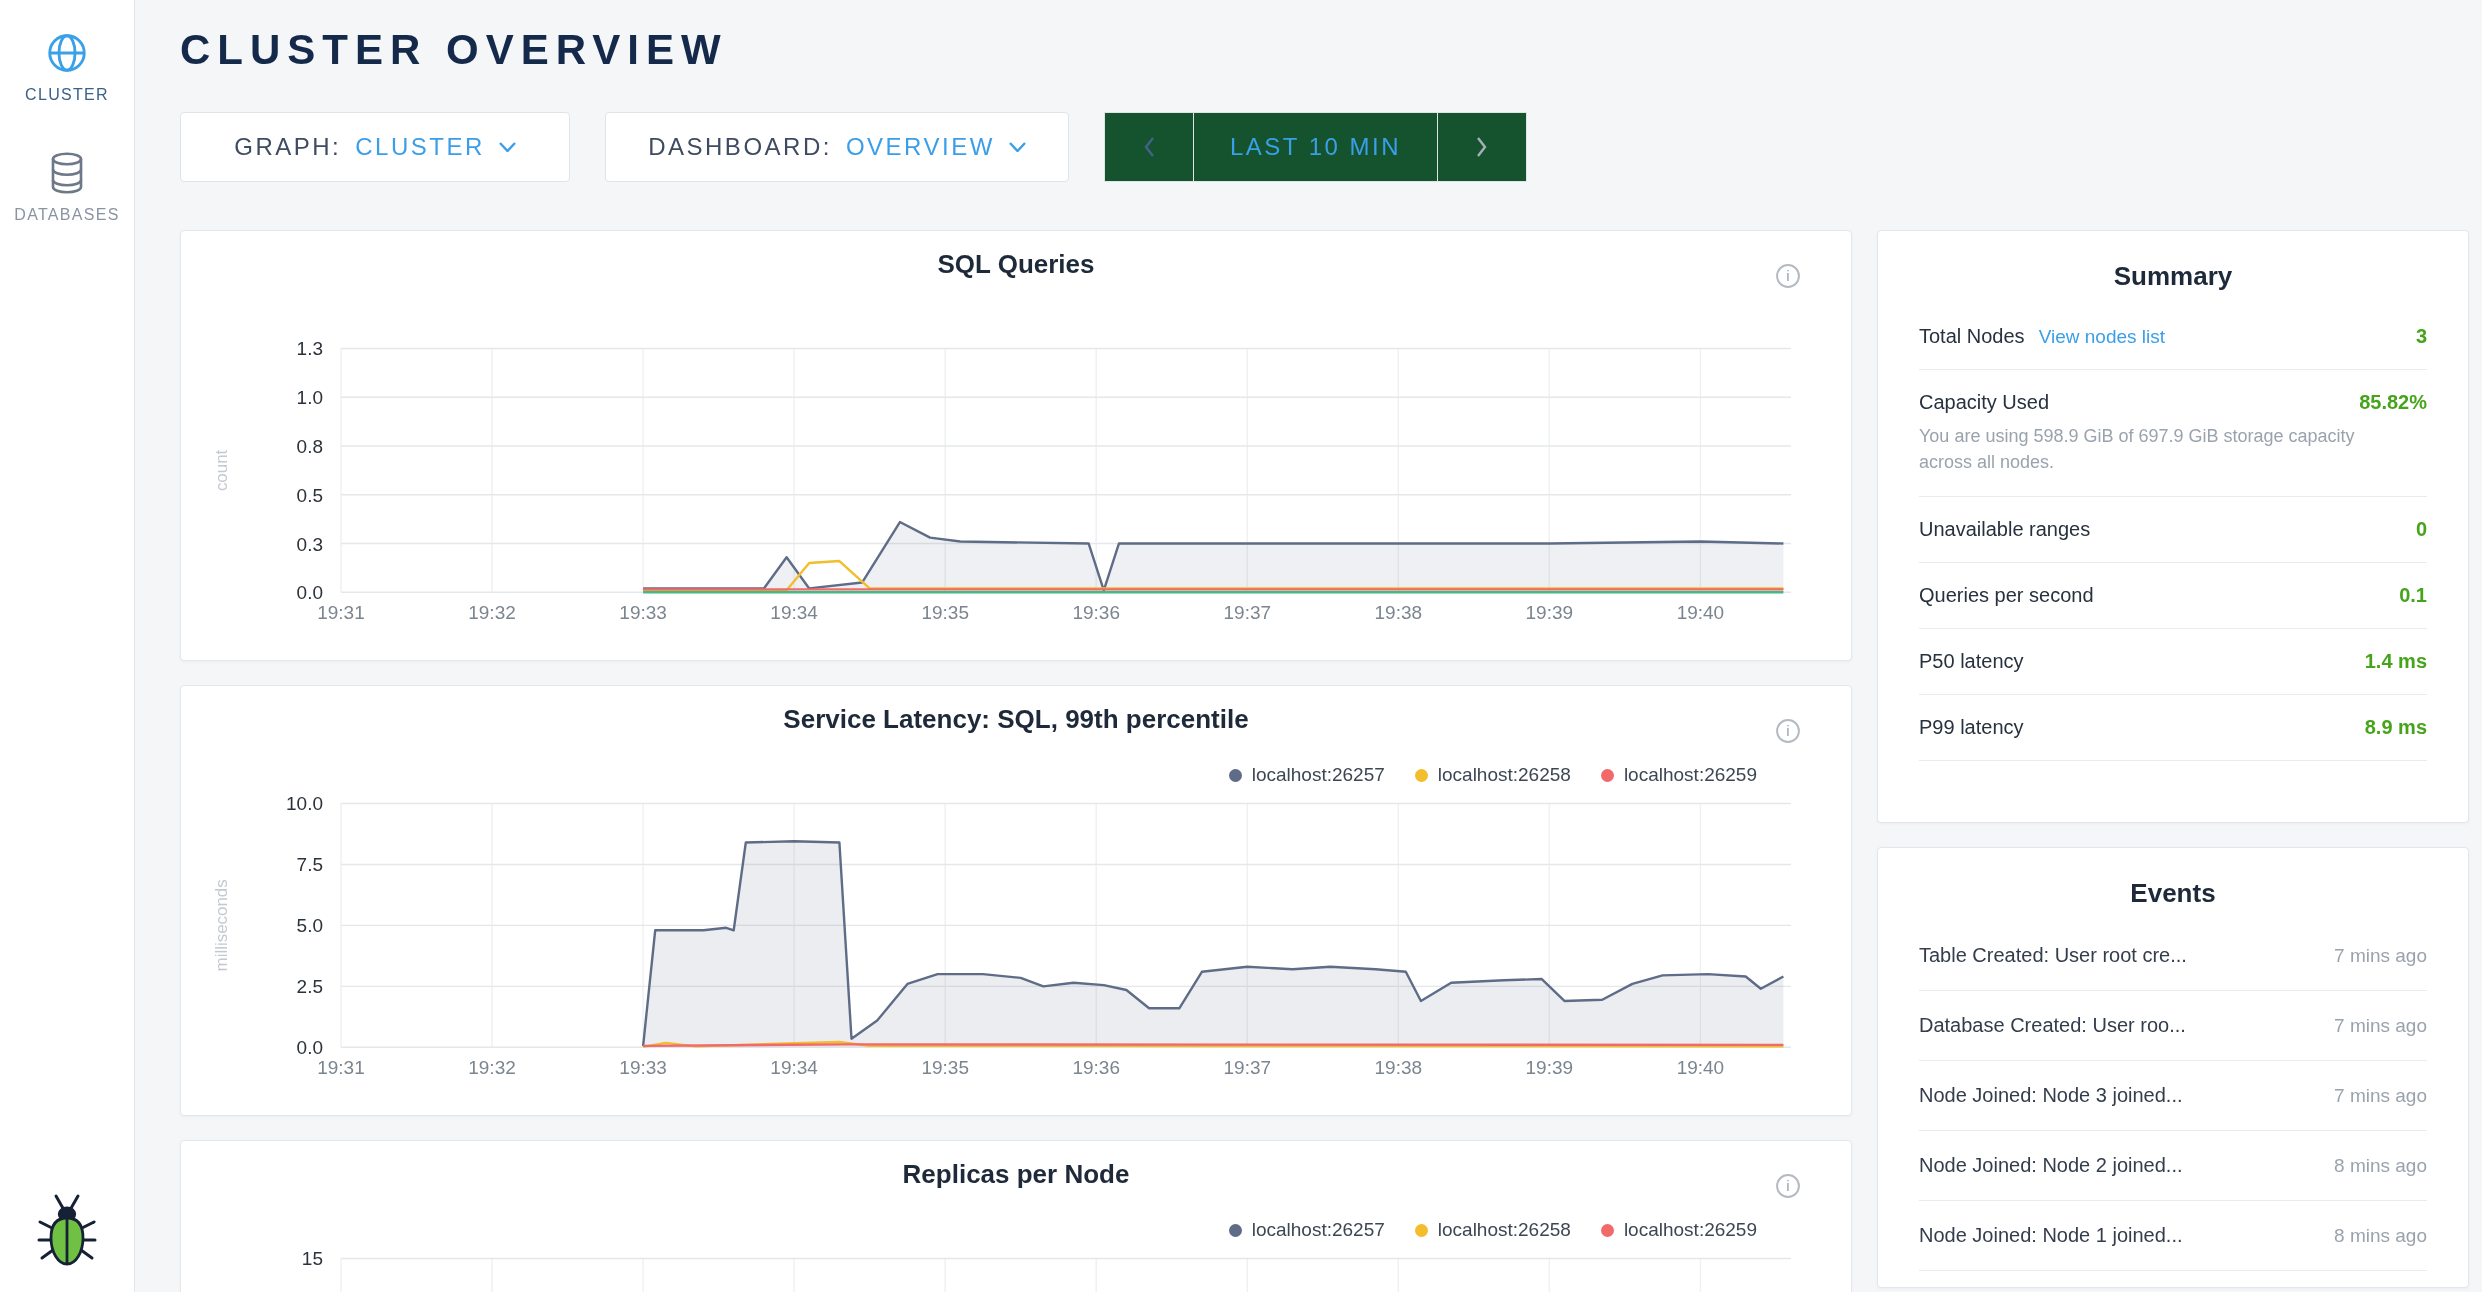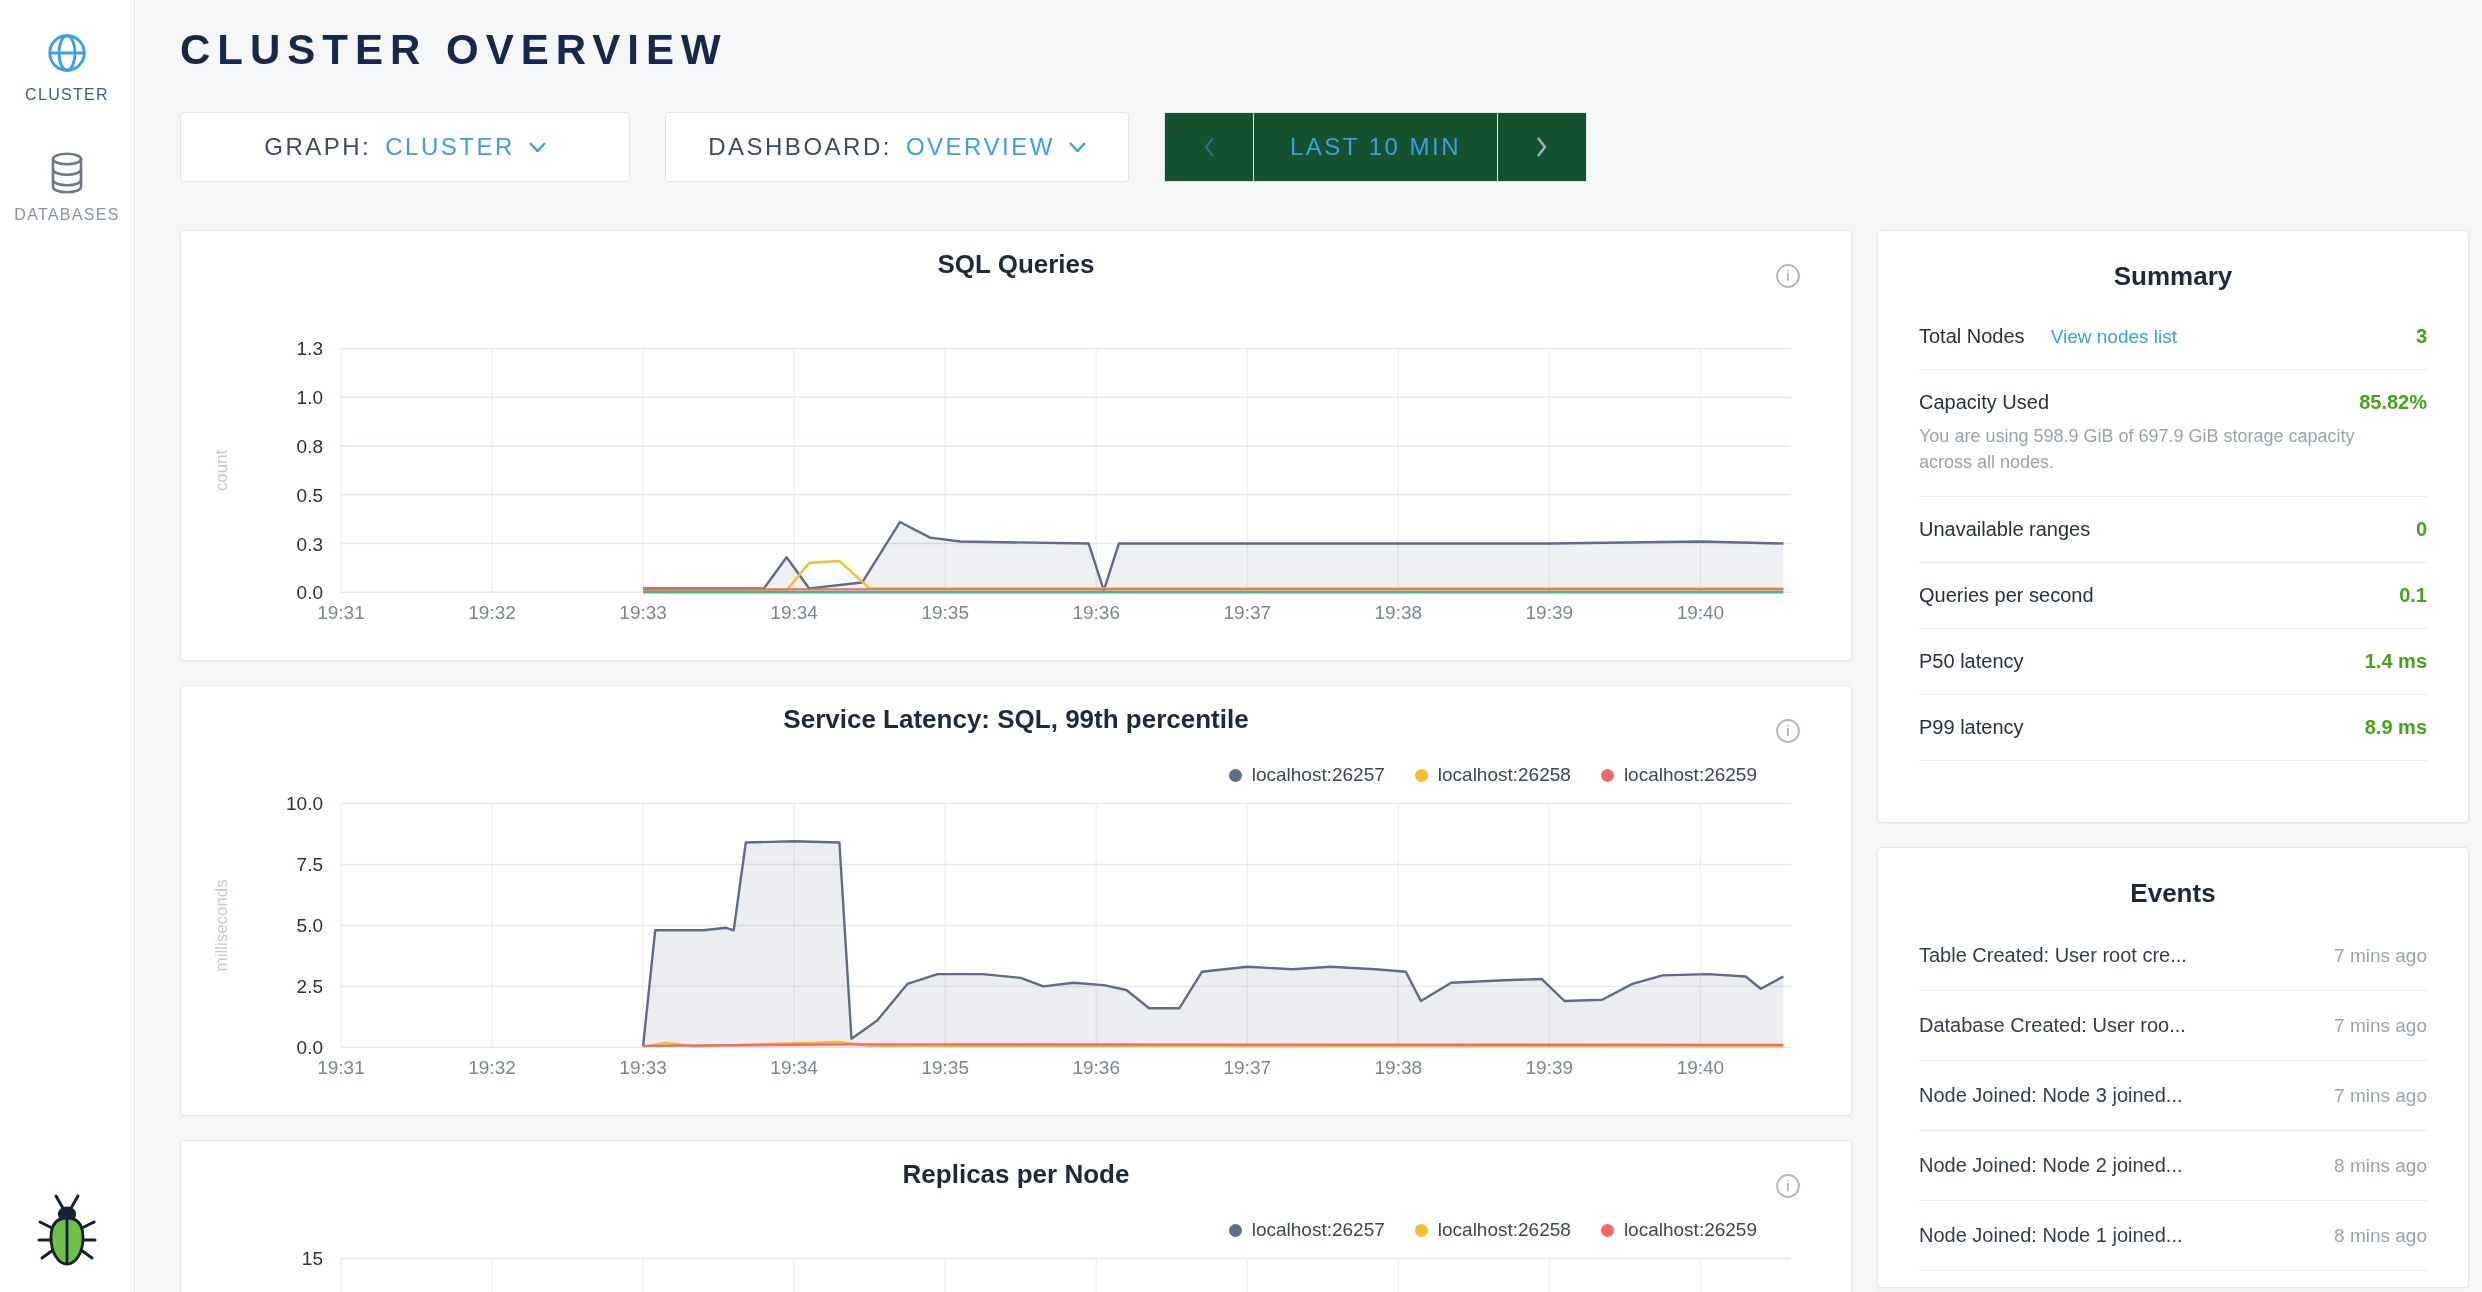--- a/index.html
+++ b/index.html
@@ -16,21 +16,21 @@
   .nav-item.active .nav-label{color:#3a6186}
   .logo{position:absolute;bottom:20px;left:50%;transform:translateX(-50%);cursor:pointer}
 
   
   main{flex:1;padding:26px 0 0 45px;min-width:0}
   h1{font-size:42px;font-weight:bold;letter-spacing:7px;color:#15294b;margin-bottom:38px}
 
   .controls{display:flex;gap:35px;margin-bottom:48px}
   .dropdown{height:70px;background:#fff;border:1px solid #e0e4e9;border-radius:4px;
     display:flex;align-items:center;justify-content:center;gap:14px;font-size:24px;cursor:pointer}
-  .dd-graph{width:450px}.dd-dash{width:464px}
+  .dd-graph{width:390px}.dd-dash{width:464px}
   .dd-label{color:#3e4b61;letter-spacing:2.5px}
   .dd-value{color:#3a9fe8;letter-spacing:2.5px}
   .timewin{width:423px;height:70px;background:#14532d;border:1px solid #e0e4e9;border-radius:0;
     display:flex;align-items:stretch;overflow:hidden}
   .tw-btn{width:89px;border:none;background:none;display:flex;align-items:center;justify-content:center;cursor:pointer}
   .tw-prev{border-right:1px solid #e0e4e9}
   .tw-next{border-left:1px solid #e0e4e9}
   .tw-label{flex:1;display:flex;align-items:center;justify-content:center;border:none;background:none;
     color:#3a9fe8;font-size:24px;letter-spacing:2.5px;cursor:pointer;font-family:inherit}
 
@@ -52,21 +52,21 @@
 
   
   .side-card{padding:0 41px 16px}
   .summary-card{height:593px;overflow:hidden}
   .card-title{text-align:center;font-size:26px;font-weight:bold;color:#1e2a3a;padding:30px 0 12px}
   .srow{display:flex;justify-content:space-between;align-items:baseline;padding:21px 0;
     border-bottom:1px solid #e9ebee;font-size:20px;color:#28313e}
   .srow.block{display:block}
   .cap-top{display:flex;justify-content:space-between;align-items:baseline}
   .sval{color:#46a41b;font-weight:bold;white-space:nowrap;margin-left:12px}
-  .nodes-link{color:#3a9fe8;font-size:19px;margin-left:26px;text-decoration:none;cursor:pointer}
+  .nodes-link{color:#3a9fe8;font-size:19px;margin-left:14px;text-decoration:none;cursor:pointer}
   .cap-desc{font-size:18px;color:#9aa3ad;line-height:1.45;margin-top:9px;max-width:436px}
 
   .erow{display:flex;justify-content:space-between;align-items:center;padding:23px 0;border-bottom:1px solid #e9ebee}
   .etext{font-size:20px;color:#333d4b;white-space:nowrap;overflow:hidden;text-overflow:ellipsis}
   .etime{font-size:19px;color:#9aa3ad;white-space:nowrap;margin-left:12px;flex:none}
 </style>
 </head>
 <body>
 
 <div class="app">

